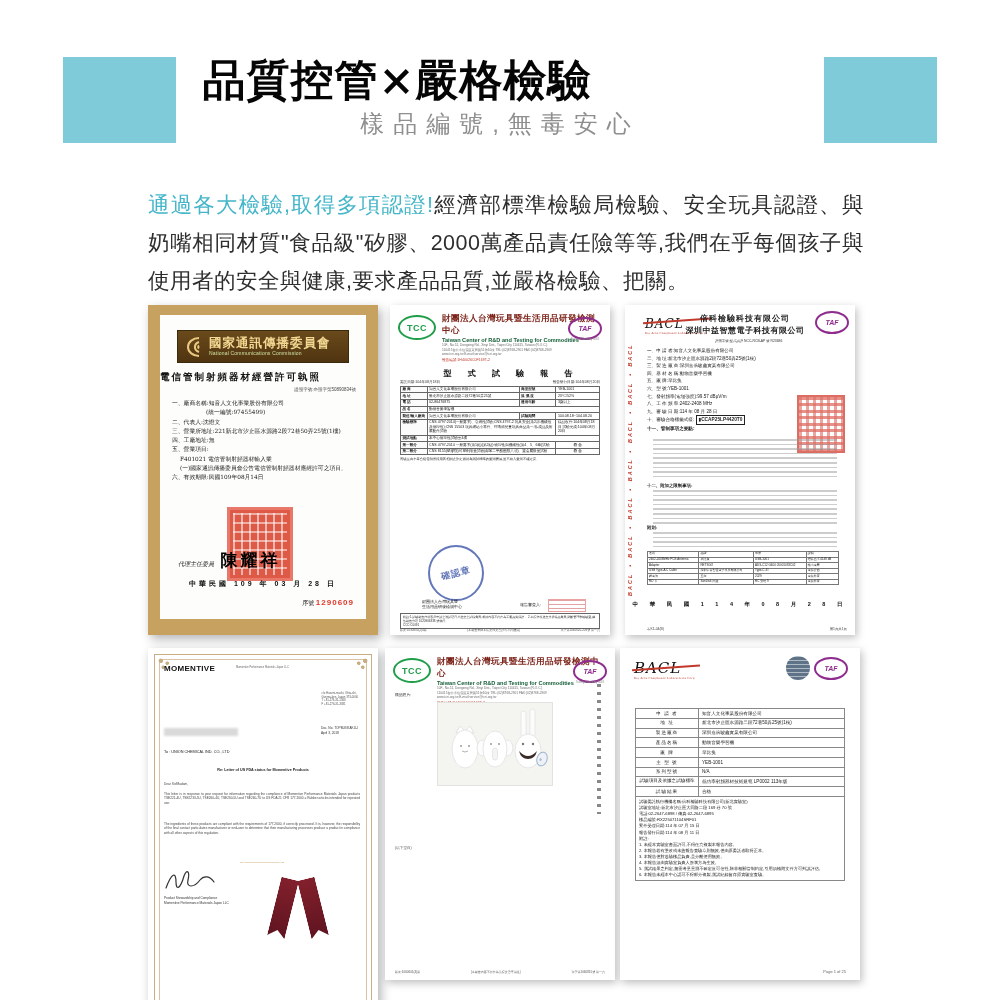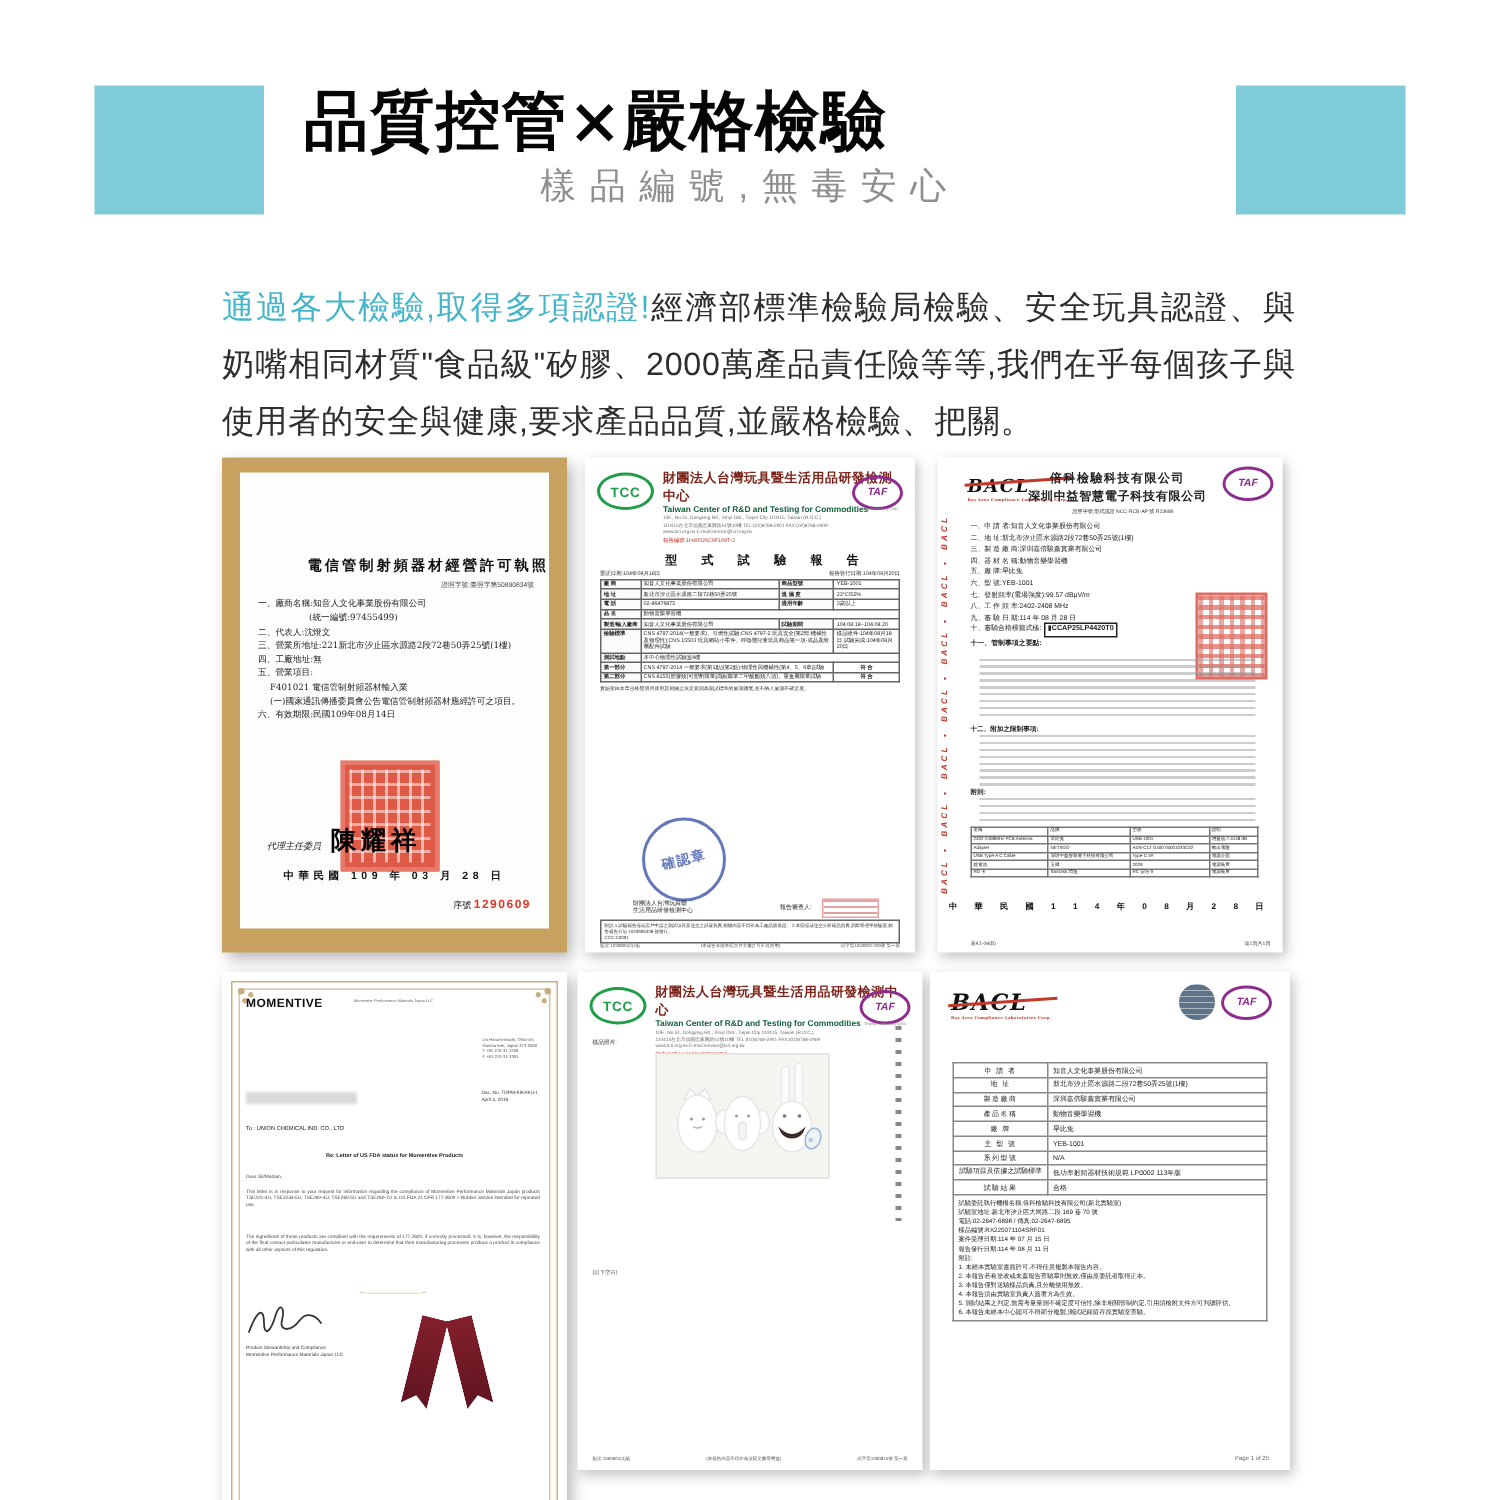--- a/index.html
+++ b/index.html
@@ -28,21 +28,21 @@
   .bars{background:repeating-linear-gradient(to bottom,#9a9a9a 0 1.6px,transparent 1.6px 4.6px);opacity:.5;}
   .bars-red{background:repeating-linear-gradient(to bottom,#c66 0 1.4px,transparent 1.4px 4px);opacity:.6;}
 
   
   .ncc-page{position:absolute;left:12px;top:10px;right:12px;bottom:16px;background:#fdfdfb;}
   .ncc-banner{position:absolute;left:17px;top:15px;width:172px;height:33px;
     background:linear-gradient(#6a4a1c,#4f3410);display:flex;align-items:center;padding:0 5px;box-sizing:border-box;border:1px solid #3c2a0c;}
   .ncc-banner .txt{margin-left:4px;}
   .ncc-cn{font-size:12.5px;font-weight:bold;color:#f2d891;letter-spacing:1px;line-height:13px;}
   .ncc-en{font-size:5px;color:#cfe0a2;letter-spacing:.2px;}
-  .ncc-title{position:absolute;left:0;top:56px;width:100%;text-align:right;font-size:9.5px;font-weight:bold;letter-spacing:2px;color:#111;
+  .ncc-title{position:absolute;left:0;top:56px;width:100%;text-align:left;font-size:9.5px;font-weight:bold;letter-spacing:2px;color:#111;
     font-family:"DejaVu Serif","Liberation Serif",serif;}
   .ncc-licno{position:absolute;right:10px;top:72px;font-size:4.5px;color:#444;}
   .ncc-items{position:absolute;left:12px;top:84px;width:185px;font-size:5.8px;line-height:9.3px;color:#222;
     font-family:"DejaVu Serif","Liberation Serif",serif;}
   .ncc-seal{position:absolute;left:67px;top:192px;width:66px;height:74px;background:#DE5A47;
     box-shadow:inset 0 0 0 3px #e8796a;}
   .ncc-seal i{position:absolute;inset:6px;background:
      repeating-linear-gradient(to right,rgba(255,255,255,.55) 0 2px,transparent 2px 8px),
      repeating-linear-gradient(to bottom,rgba(255,255,255,.5) 0 2px,transparent 2px 9px);}
   .ncc-signrow{position:absolute;left:18px;top:234px;width:190px;}
@@ -80,21 +80,21 @@
   .c2-reviewer{position:absolute;left:130px;top:297px;font-size:4px;color:#222;}
   .c2-revstamp{position:absolute;left:158px;top:294px;width:36px;height:11px;border:1px solid #D66;}
   .c2-footbox{position:absolute;left:10px;right:10px;top:308px;border:.5px solid #666;font-size:3px;color:#333;padding:1px 2px;line-height:4px;}
   .c2-pagefoot{position:absolute;left:10px;right:10px;bottom:3px;display:flex;justify-content:space-between;font-size:3px;color:#555;}
 
   
   .bacl-wm{position:absolute;left:2px;top:6px;bottom:6px;width:11px;
     writing-mode:vertical-rl;transform:rotate(180deg);font-size:5.5px;font-weight:bold;font-style:italic;
     color:#C0392B;letter-spacing:2px;text-align:center;}
   .bacl-logo{display:inline-block;position:relative;font-family:"DejaVu Serif","Liberation Serif",serif;
-    font-weight:bold;font-style:italic;color:#111;}
+    font-weight:normal;font-style:italic;color:#111;}
   .bacl-logo .word{font-size:12px;letter-spacing:1px;}
   .bacl-logo .strike{position:absolute;left:-2px;top:7px;width:110%;height:1.5px;background:#C0392B;transform:rotate(-4deg);}
   .bacl-logo .sub{display:block;font-size:2.6px;color:#C0392B;font-style:normal;letter-spacing:.2px;}
   .c3-head{position:relative;padding:8px 8px 0 20px;}
   .c3-titles{position:absolute;left:60px;top:8px;width:120px;text-align:center;}
   .c3-org{font-size:8px;font-weight:bold;color:#222;letter-spacing:1px;}
   .c3-doc{font-size:8px;font-weight:bold;color:#222;letter-spacing:.5px;margin-top:1px;}
   .c3-licno{position:absolute;left:90px;top:34px;width:136px;font-size:3.4px;color:#333;}
   .c3-fields{position:absolute;left:22px;top:42px;width:186px;font-size:4.6px;line-height:7.6px;color:#222;}
   .ccap-box{display:inline-block;border:.8px solid #222;padding:0 2px;font-size:4.8px;font-weight:bold;}
@@ -163,20 +163,31 @@
 
 <div class="teal-bar" style="left:63px;top:57px"></div>
 <div class="teal-bar" style="left:824px;top:57px"></div>
 <div class="main-title">品質控管×嚴格檢驗</div>
 <div class="sub-title">樣品編號,無毒安心</div>
 
 <div class="intro"><span class="lead">通過各大檢驗,取得多項認證!</span><span>經濟部標準檢驗局檢驗、安全玩具認證、與奶嘴相同材質"食品級"矽膠、2000萬產品責任險等等,我們在乎每個孩子與使用者的安全與健康,要求產品品質,並嚴格檢驗、把關。</span></div>
 
 <div class="doc c1">
   <div class="ncc-page">
+    <div class="ncc-banner">
+      <svg width="22" height="24" viewBox="0 0 22 24">
+        <path d="M16 3 A11 9 0 0 0 16 21" fill="none" stroke="#E9C97F" stroke-width="2"></path>
+        <path d="M16 7 A7 5.5 0 0 0 16 17" fill="none" stroke="#E9C97F" stroke-width="2"></path>
+        <path d="M16 10.5 A3 2.2 0 0 0 16 13.5" fill="none" stroke="#E9C97F" stroke-width="2"></path>
+      </svg>
+      <div class="txt">
+        <div class="ncc-cn">國家通訊傳播委員會</div>
+        <div class="ncc-en">National Communications Commission</div>
+      </div>
+    </div>
     <div class="ncc-title">電信管制射頻器材經營許可執照</div>
     <div class="ncc-licno">證照字號:臺照字第50890834號</div>
     <div class="ncc-items">
       <div>一、廠商名稱:知音人文化事業股份有限公司</div>
       <div style="padding-left:34px">    (統一編號:97455499)</div>
       <div>二、代表人:沈燈文</div>
       <div>三、營業所地址:221新北市汐止區水源路2段72巷50弄25號(1樓)</div>
       <div>四、工廠地址:無</div>
       <div>五、營業項目:</div>
       <div style="padding-left:8px">  F401021 電信管制射頻器材輸入業</div>

